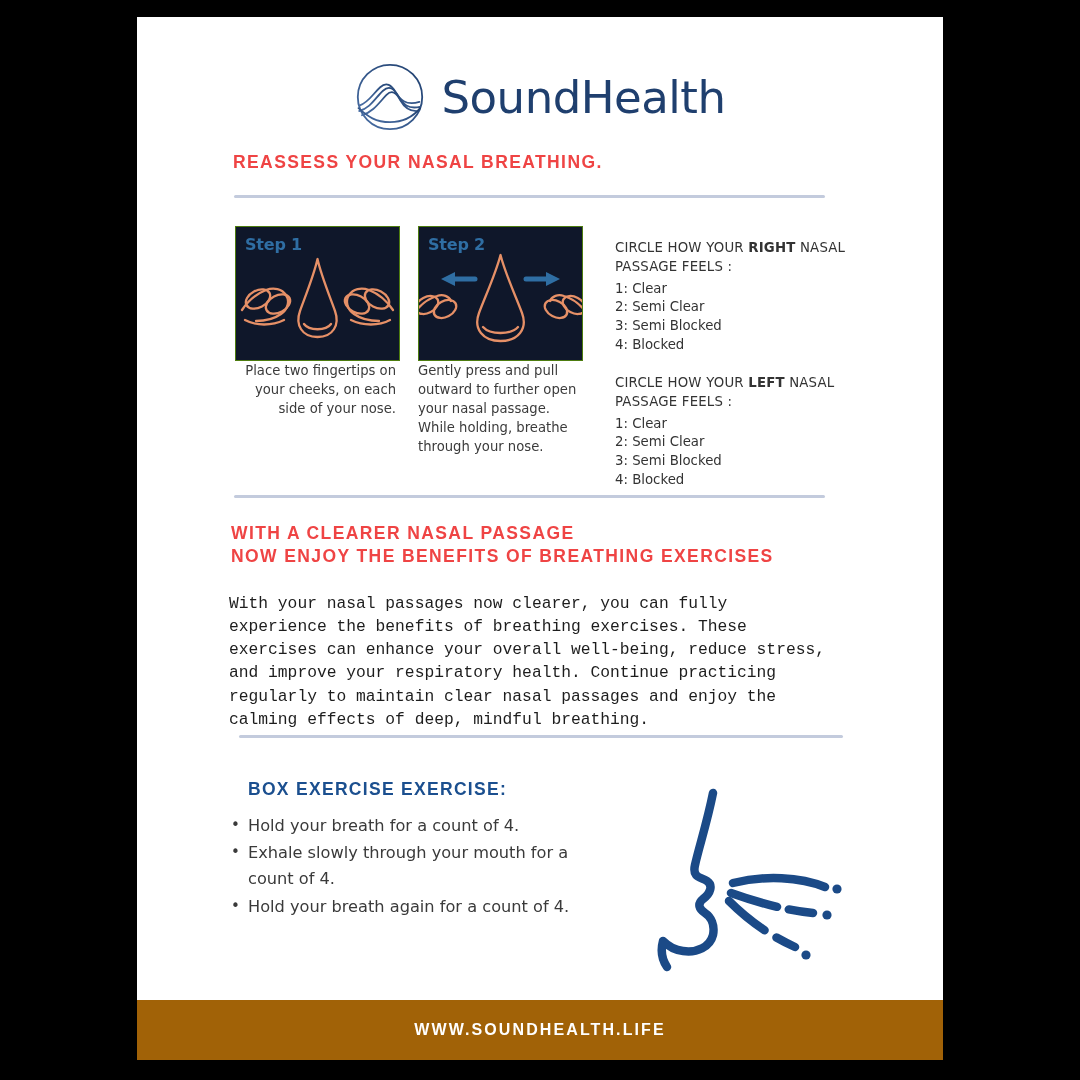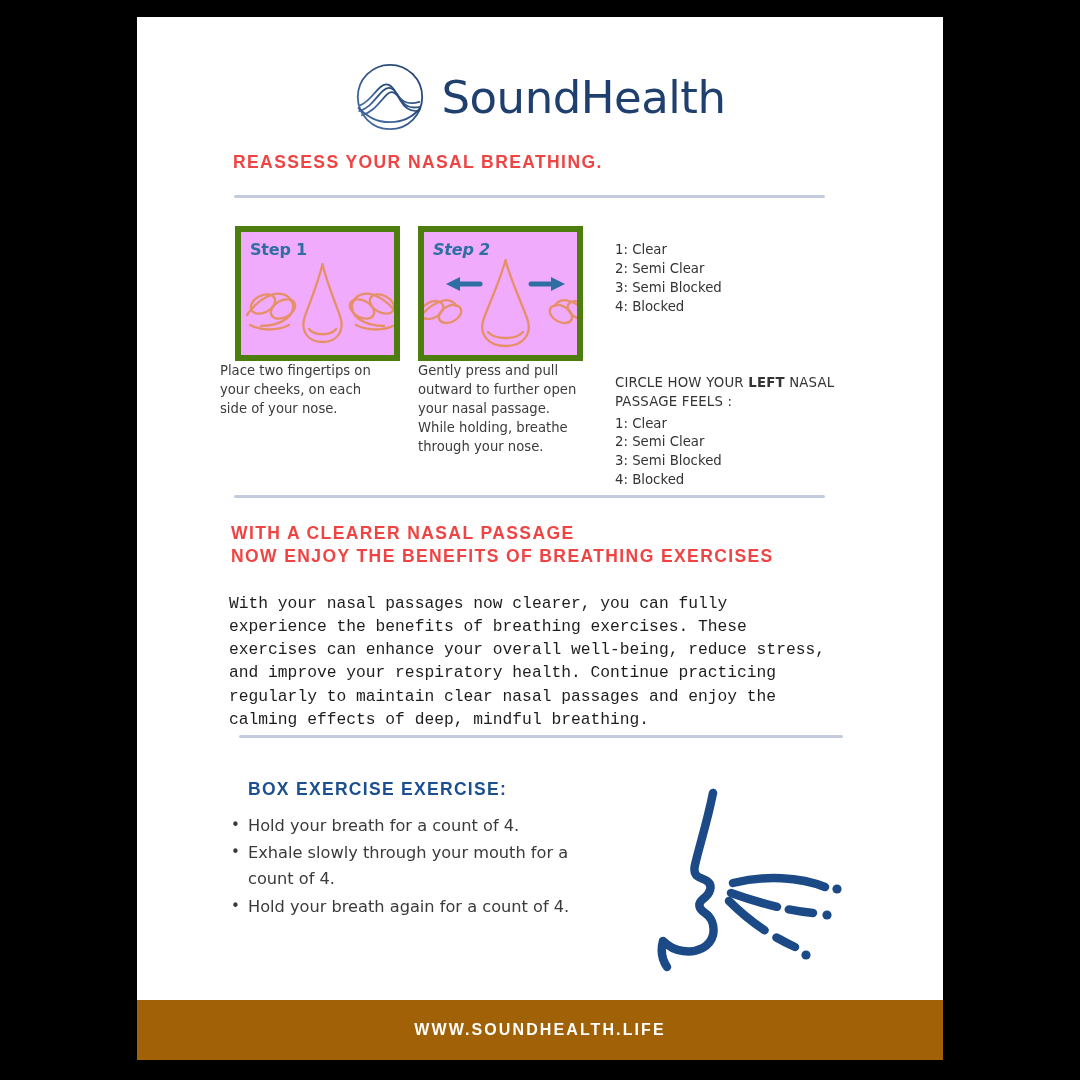--- a/index.html
+++ b/index.html
@@ -72,22 +72,22 @@
   }
   .rule {
     position: absolute;
     height: 3px;
     background: #c3cbdd;
     border-radius: 2px;
   }
   
   .step-card {
     position: absolute;
-    border: 6px solid #4d7c0f;
-    background: #f0abfc;
+    border: 1px solid #4d7c0f;
+    background: #0f172a;
     box-sizing: border-box;
     overflow: hidden;
   }
   .step-label {
     position: absolute;
     left: 9px;
     top: 8px;
     font-family: "DejaVu Sans", sans-serif;
     font-size: 16px;
     font-weight: bold;
@@ -236,21 +236,21 @@
 
             <path d="M157 83 C151 74 143 67 133 63 C125 60 117 62 113 68 C109 74 111 82 118 87 C125 92 135 94 143 94"></path>
             <ellipse cx="141" cy="72" rx="13" ry="8.5" transform="rotate(28 141 72)"></ellipse>
             <ellipse cx="121" cy="77" rx="13" ry="8.5" transform="rotate(28 121 77)"></ellipse>
             <path d="M154 93 C143 99 127 99 115 93"></path>
           </g>
         </svg>
         <span class="step-label">Step 1</span>
       </div>
 
-      <div class="step-card" style="left:281px; top:209px; width:165px; height:135px;font-style:italic;">
+      <div class="step-card" style="left:281px; top:209px; width:165px; height:135px;">
         <svg class="step-svg" width="163" height="133" viewBox="0 0 163 133" aria-hidden="true">
           <g fill="none" stroke="#e69067" stroke-width="2.3" stroke-linecap="round" stroke-linejoin="round">
 
             <path d="M81.5 28 C77 46 66 70 60 86 C54 102 64 114 81.5 114 C99 114 109 102 103 86 C97 70 86 46 81.5 28 Z"></path>
             <path d="M64 100 C71 108 92 108 99 100"></path>
 
             <path d="M-6 88 C0 79 8 72 18 69 C24 67 30 69 32 74"></path>
             <ellipse cx="8" cy="78" rx="12" ry="8" transform="rotate(-28 8 78)"></ellipse>
             <ellipse cx="26" cy="82" rx="12" ry="8" transform="rotate(-28 26 82)"></ellipse>
 
@@ -262,24 +262,27 @@
           <g fill="#2f6ea3" stroke="#2f6ea3" stroke-width="5" stroke-linecap="round">
             <line x1="56" y1="52" x2="32" y2="52"></line>
             <polygon points="22,52 36,45 36,59" stroke="none"></polygon>
             <line x1="107" y1="52" x2="131" y2="52"></line>
             <polygon points="141,52 127,45 127,59" stroke="none"></polygon>
           </g>
         </svg>
         <span class="step-label">Step 2</span>
       </div>
 
-      <div class="caption" style="left:83px; top:345px; width:160px;">Place two fingertips on your cheeks, on each side of your nose.</div>
+      <div class="caption" style="left:99px; top:345px; width:160px;text-align:right;">Place two fingertips on your cheeks, on each side of your nose.</div>
       <div class="caption" style="left:281px; top:345px; width:172px;">Gently press and pull outward to further open your nasal passage. While holding, breathe through your nose.</div>
 
       <div class="qblock" style="left:478px; top:221px;">
+        <div class="qhead">
+          <span>CIRCLE HOW YOUR </span><b>RIGHT</b><span> NASAL PASSAGE FEELS  :</span>
+        </div>
         <div class="qopt" style="margin-top:3px;">1: Clear</div>
         <div class="qopt">2: Semi Clear</div>
         <div class="qopt">3: Semi Blocked</div>
         <div class="qopt">4: Blocked</div>
       </div>
 
       <div class="qblock" style="left:478px; top:356px;">
         <div class="qhead">
           <span>CIRCLE HOW YOUR </span><b>LEFT</b><span> NASAL PASSAGE FEELS  :</span>
         </div>

